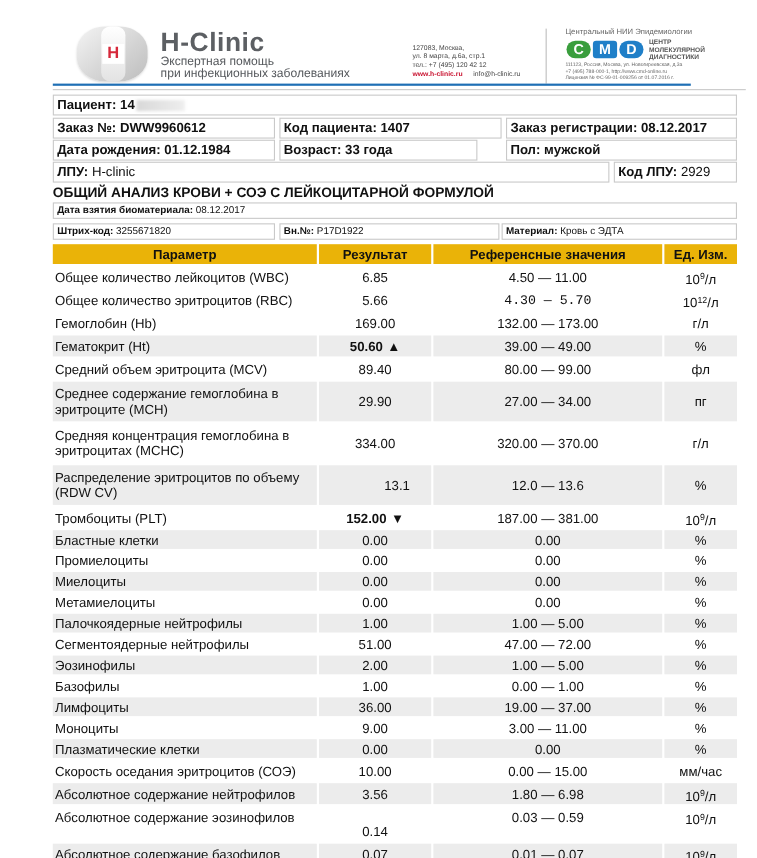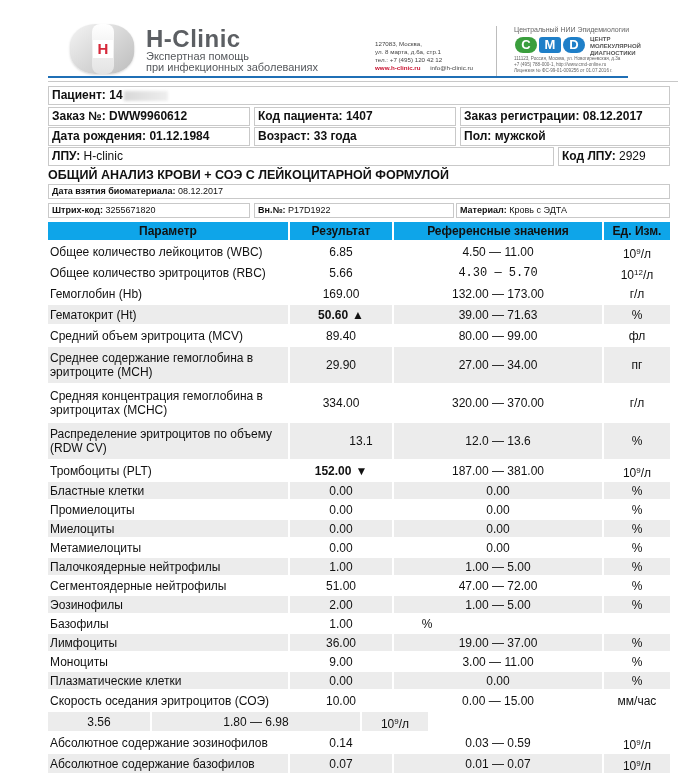--- a/index.html
+++ b/index.html
@@ -54,21 +54,21 @@
   .sbox .lbl { font-weight: bold; }
 
   
   .table { position: absolute; left: 48px; top: 222px; width: 622px; }
   .trow { display: flex; width: 622px; gap: 2px; margin-bottom: 2px; }
   .cell { font-size: 12px; display: flex; align-items: center; }
   .c-param { width: 240px; padding-left: 2px; line-height: 14px; }
   .c-result { width: 102px; justify-content: center; }
   .c-ref { width: 208px; justify-content: center; }
   .c-unit { width: 66px; justify-content: center; }
-  .thead .cell { background: #0ea5e9; font-weight: bold; height: 18px; }
+  .thead .cell { background: #eab308; font-weight: bold; height: 18px; }
   .thead .c-param { justify-content: center; padding-left: 0; }
   .trow.shade .cell { background: #ececec; }
   .res-bold { font-weight: bold; }
   sup { font-size: 8px; vertical-align: top; position: relative; top: -2px; }
 </style>
 </head>
 <body>
 
 <div class="header">
   <div class="logo-shape">
@@ -120,21 +120,21 @@
 <div class="box" style="left:254px; top:107px; width:202px;">
   <span>Код пациента:</span> <span>1407</span>
 </div>
 <div class="box" style="left:460px; top:107px; width:210px;">
   <span>Заказ регистрации:</span> <span>08.12.2017</span>
 </div>
 
 <div class="box" style="left:48px; top:127px; width:202px;">
   <span>Дата рождения:</span> <span>01.12.1984</span>
 </div>
-<div class="box" style="left:254px; top:127px; width:202px;">
+<div class="box" style="left:254px; top:127px; width:180px;">
   <span>Возраст:</span> <span>33 года</span>
 </div>
 <div class="box" style="left:460px; top:127px; width:210px;">
   <span>Пол:</span> <span>мужской</span>
 </div>
 
 <div class="box" style="left:48px; top:147px; width:506px;">
   <span>ЛПУ:</span> <span class="val-normal">H-clinic</span>
 </div>
 <div class="box" style="left:558px; top:147px; width:112px;">
@@ -195,21 +195,21 @@
         </div>
         <div class="cell c-ref" style="height: 19px;">132.00 — 173.00</div>
         <div class="cell c-unit" style="height: 19px;">г/л</div>
       </div>
       <div class="trow shade">
         <div class="cell c-param" style="height: 19px;">Гематокрит (Ht)</div>
         <div class="cell c-result" style="height: 19px;">
           <span class="res-bold">50.60</span>
           <span class="res-bold" style="margin-left: 4px;">▲</span>
         </div>
-        <div class="cell c-ref" style="height: 19px;">39.00 — 71.63</div>
+        <div class="cell c-ref" style="height: 19px;">39.00 — 49.00</div>
         <div class="cell c-unit" style="height: 19px;">%</div>
       </div>
       <div class="trow">
         <div class="cell c-param" style="height: 19px;">Средний объем эритроцита (MCV)</div>
         <div class="cell c-result" style="height: 19px;">
           <span>89.40</span>
         </div>
         <div class="cell c-ref" style="height: 19px;">80.00 — 99.00</div>
         <div class="cell c-unit" style="height: 19px;">фл</div>
       </div>
@@ -304,20 +304,21 @@
           <span>2.00</span>
         </div>
         <div class="cell c-ref" style="height: 17px;">1.00 — 5.00</div>
         <div class="cell c-unit" style="height: 17px;">%</div>
       </div>
       <div class="trow">
         <div class="cell c-param" style="height: 17px;">Базофилы</div>
         <div class="cell c-result" style="height: 17px;">
           <span>1.00</span>
         </div>
+        <div class="cell c-ref" style="height: 17px;">0.00 — 1.00</div>
         <div class="cell c-unit" style="height: 17px;">%</div>
       </div>
       <div class="trow shade">
         <div class="cell c-param" style="height: 17px;">Лимфоциты</div>
         <div class="cell c-result" style="height: 17px;">
           <span>36.00</span>
         </div>
         <div class="cell c-ref" style="height: 17px;">19.00 — 37.00</div>
         <div class="cell c-unit" style="height: 17px;">%</div>
       </div>
@@ -339,33 +340,34 @@
       </div>
       <div class="trow">
         <div class="cell c-param" style="height: 19px;">Скорость оседания эритроцитов (СОЭ)</div>
         <div class="cell c-result" style="height: 19px; text-align: right;">
           <span>10.00</span>
         </div>
         <div class="cell c-ref" style="height: 19px;">0.00 — 15.00</div>
         <div class="cell c-unit" style="height: 19px;">мм/час</div>
       </div>
       <div class="trow shade">
+        <div class="cell c-param" style="height: 19px;">Абсолютное содержание нейтрофилов</div>
         <div class="cell c-result" style="height: 19px;">
           <span>3.56</span>
         </div>
         <div class="cell c-ref" style="height: 19px;">1.80 — 6.98</div>
         <div class="cell c-unit" style="height: 19px; padding-top: 4px;">
           <span>10</span>
           <sup>9</sup>
           <span>/л</span>
         </div>
       </div>
       <div class="trow">
         <div class="cell c-param" style="height: 19px;">Абсолютное содержание эозинофилов</div>
-        <div class="cell c-result" style="height: 19px;">
+        <div class="cell c-result" style="height: 19px; margin-top: 13px;">
           <span>0.14</span>
         </div>
         <div class="cell c-ref" style="height: 19px;">0.03 — 0.59</div>
         <div class="cell c-unit" style="height: 19px; padding-top: 4px;">
           <span>10</span>
           <sup>9</sup>
           <span>/л</span>
         </div>
       </div>
       <div class="trow shade">

